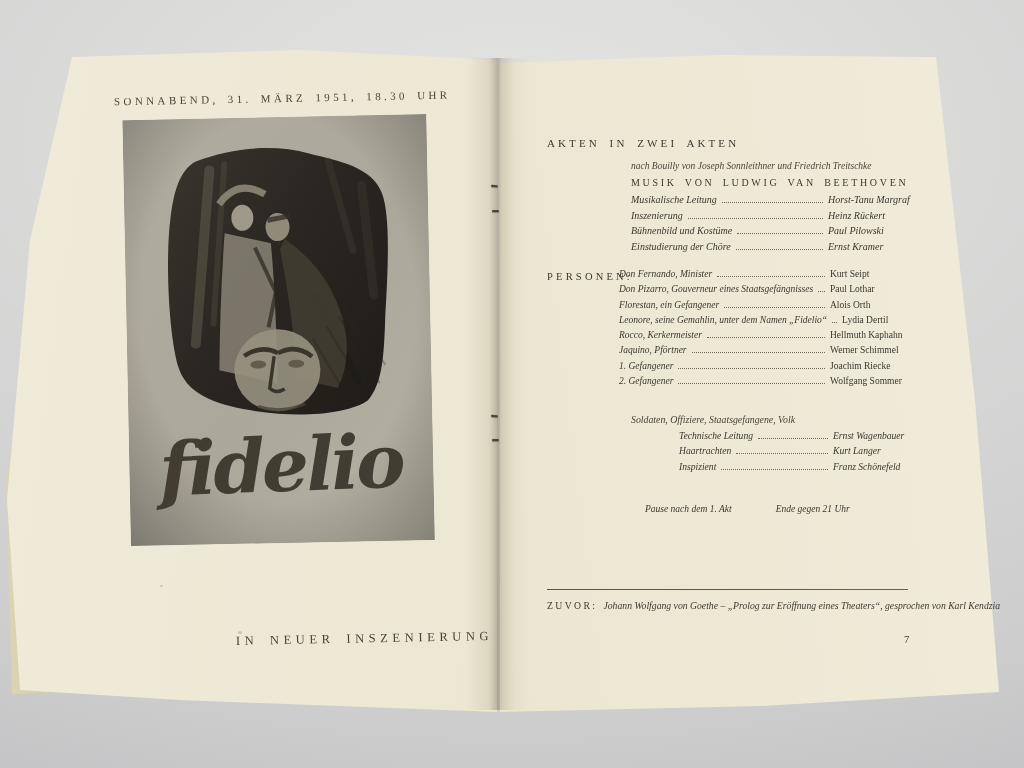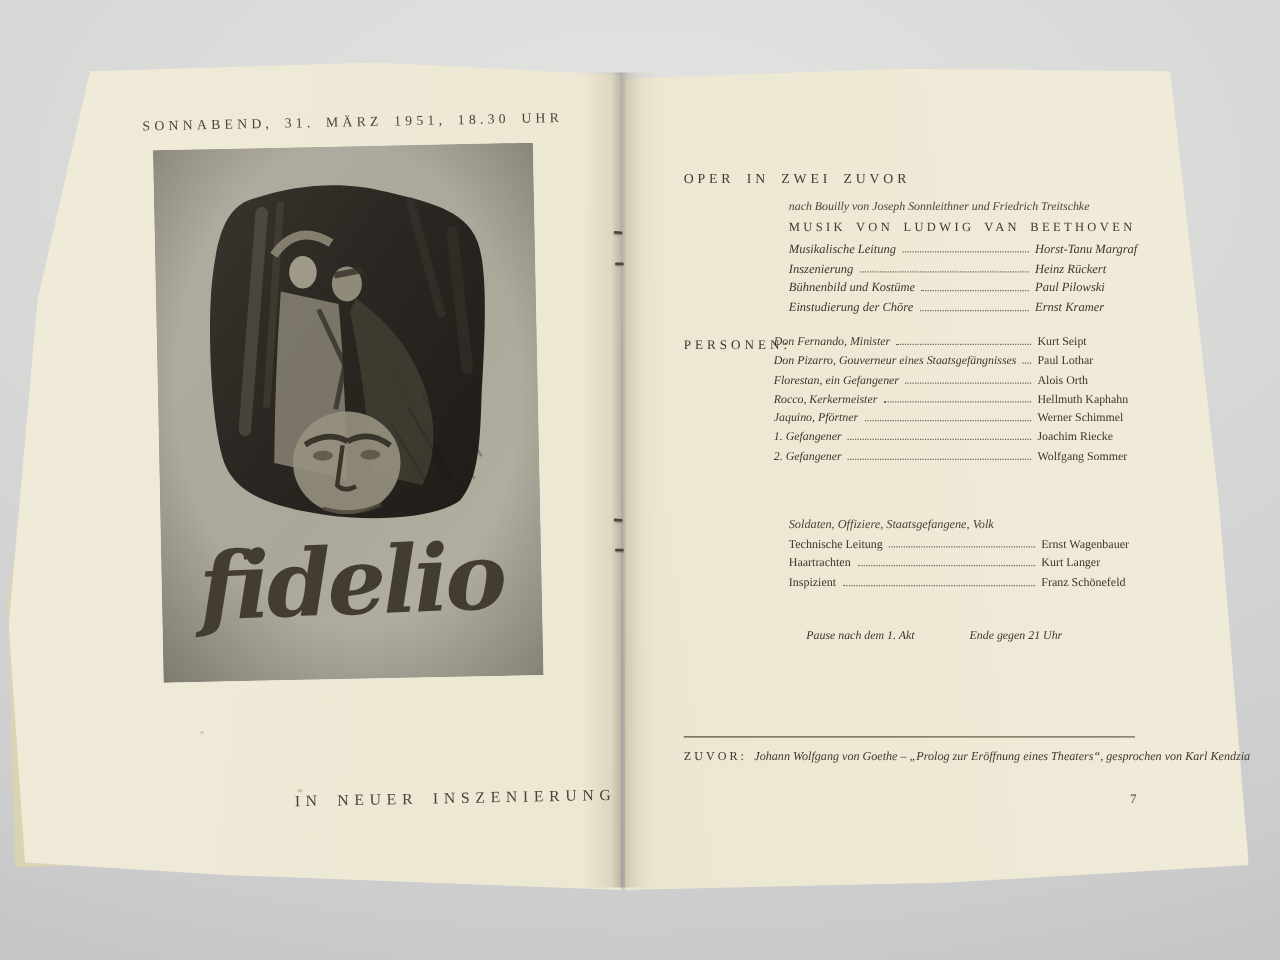--- a/index.html
+++ b/index.html
@@ -61,21 +61,21 @@
 
   .personen-label{position:absolute;left:547px;top:271px;font-size:10.5px;letter-spacing:3.2px;color:#3e3930;white-space:nowrap;}
   .cast{left:619px;top:269px;width:297px;}
   .cast .crow{height:15.3px;font-size:9.5px;}
   .cast .role{font-style:italic;}
   .cast .nm{width:86px;font-style:normal;}
 
   .soldaten{position:absolute;left:631px;top:414px;font-size:9.8px;font-style:italic;color:#46413 7;color:#474238;white-space:nowrap;}
 
   .staff{left:631px;top:430px;width:286px;}
-  .staff .crow{height:15.4px;font-size:9.6px;}
+  .staff .crow{height:15.4px;font-size:9.6px;font-style:italic;margin-left:48px;}
   .staff .crow.two{height:26px;}
   .staff .suffix{margin-right:5px;}
   .staff .nm{width:84px;}
   .staff .nm .l2{display:block;}
 
   .pause-row{position:absolute;left:645px;top:504px;font-size:9.5px;font-style:italic;white-space:nowrap;}
   .pause-row .endnote{margin-left:44px;}
 
   .rule{position:absolute;left:547px;top:589px;width:361px;height:1.4px;background:linear-gradient(90deg,#5a523f,#6b6350);}
   .zuvor{position:absolute;left:547px;top:600px;font-size:9.7px;white-space:nowrap;color:#3e3930;}
@@ -168,21 +168,21 @@
       <rect x="0" y="0" width="304" height="426" fill="url(#vig)"></rect>
 
       <text x="152" y="374" text-anchor="middle" font-family="DejaVu Serif, Liberation Serif, serif" font-size="74" font-style="italic" font-weight="bold" letter-spacing="-3" fill="#423c32" transform="rotate(-1 152 374)">fidelio</text>
     </svg>
 
     <div class="footer-line">IN NEUER INSZENIERUNG</div>
   </div>
 
   <div>
 
-    <div class="op-title">OPER IN ZWEI ZUVOR</div>
+    <div class="op-title">AKTEN IN ZWEI AKTEN</div>
     <div class="libretto">nach Bouilly von Joseph Sonnleithner und Friedrich Treitschke</div>
     <div class="musik">MUSIK VON LUDWIG VAN BEETHOVEN</div>
 
     <div class="rowlist credits">
       <div class="crow">
         <span class="role">Musikalische Leitung</span>
         <span class="dots"></span>
         <span class="nm">Horst-Tanu Margraf</span>
       </div>
       <div class="crow">
@@ -214,20 +214,25 @@
         <span class="role">Don Pizarro, Gouverneur eines Staatsgefängnisses</span>
         <span class="dots"></span>
         <span class="nm">Paul Lothar</span>
       </div>
       <div class="crow">
         <span class="role">Florestan, ein Gefangener</span>
         <span class="dots"></span>
         <span class="nm">Alois Orth</span>
       </div>
       <div class="crow">
+        <span class="role">Leonore, seine Gemahlin, unter dem Namen „Fidelio“</span>
+        <span class="dots"></span>
+        <span class="nm">Lydia Dertil</span>
+      </div>
+      <div class="crow">
         <span class="role">Rocco, Kerkermeister</span>
         <span class="dots"></span>
         <span class="nm">Hellmuth Kaphahn</span>
       </div>
       <div class="crow">
         <span class="role">Jaquino, Pförtner</span>
         <span class="dots"></span>
         <span class="nm">Werner Schimmel</span>
       </div>
       <div class="crow">

